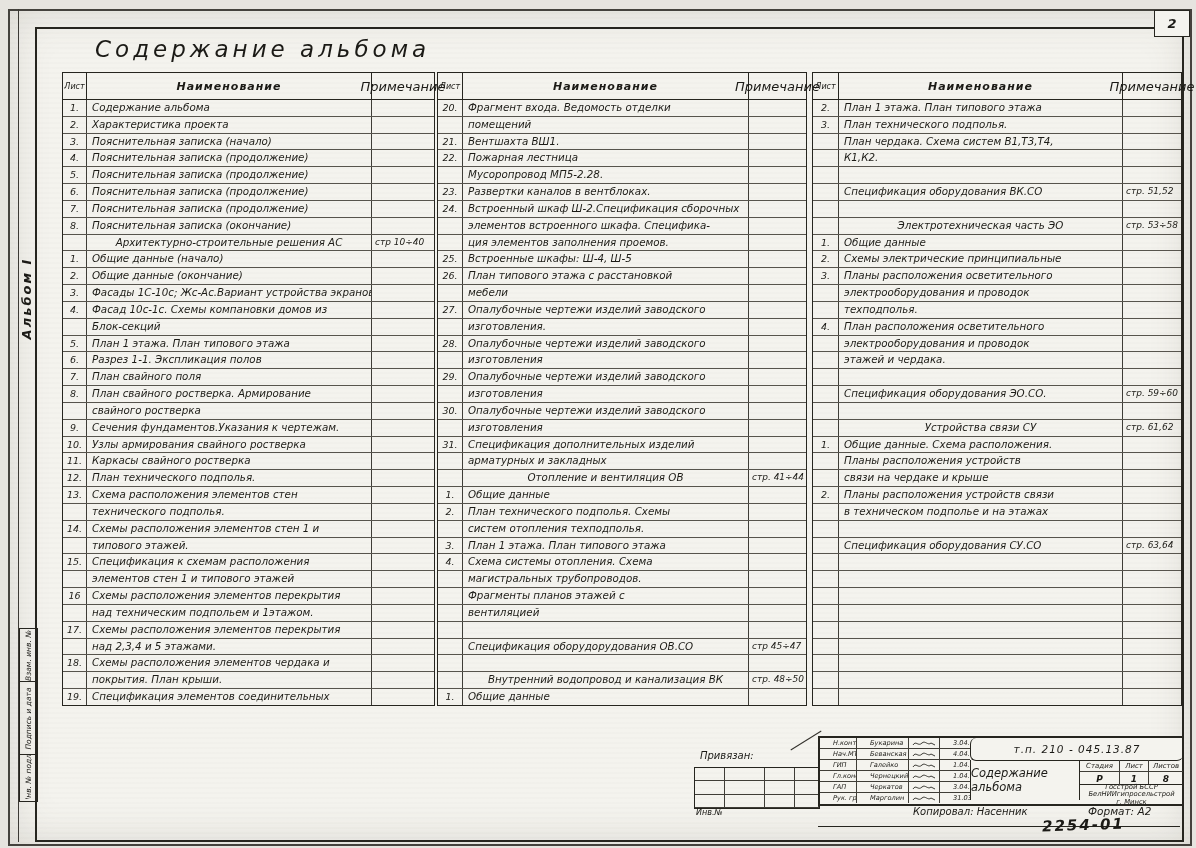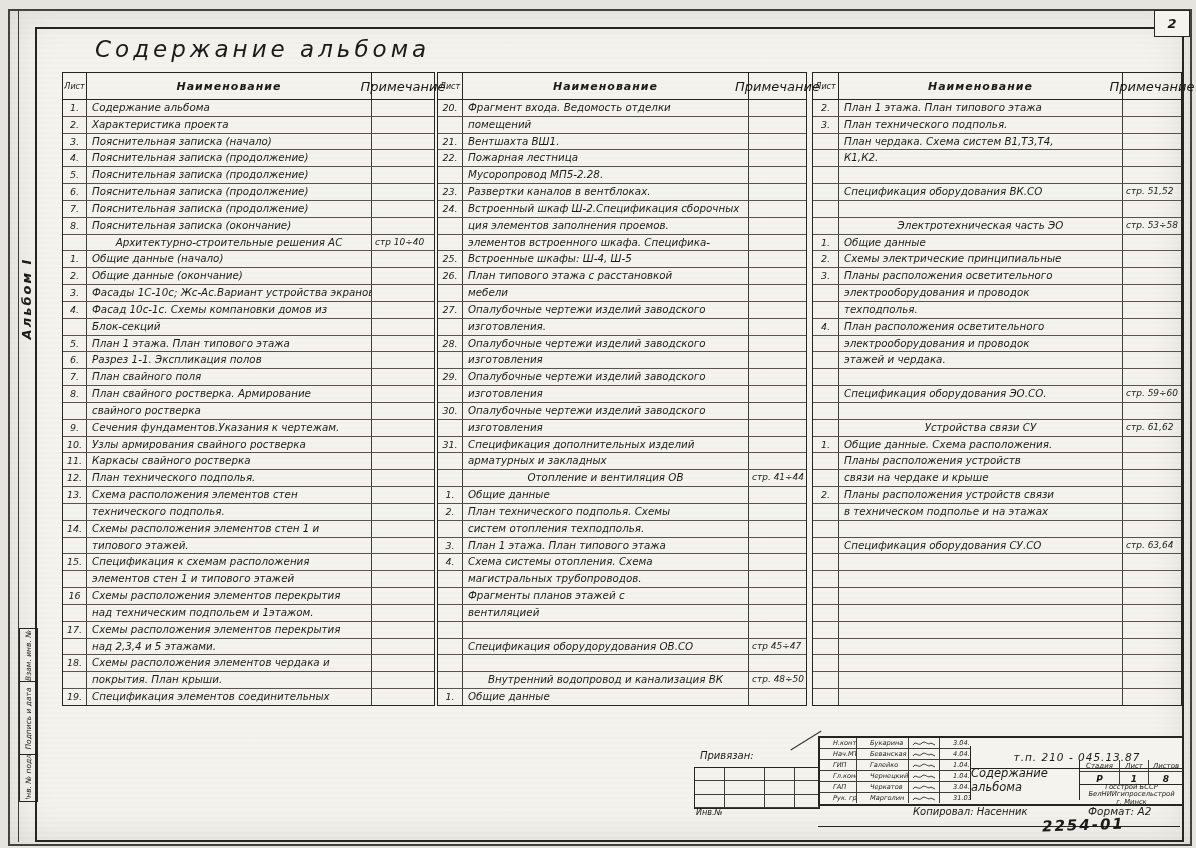--- a/index.html
+++ b/index.html
@@ -50,22 +50,22 @@
   .trow.sec .name u{text-decoration:none;border-bottom:1.3px solid #1c1b16;padding:0 8px 17px;font-weight:400;}
   
   #tblock{position:absolute;left:818px;top:736px;width:362px;height:66px;border:2px solid #26251f;background:#f4f3ee;}
   #approvals{position:absolute;left:0;top:0;width:150px;height:62px;display:flex;flex-direction:column;}
   .arow{flex:1;display:grid;grid-template-columns:37px 52px 31px 30px;border-bottom:1px solid #3f3d37;}
   .arow:last-child{border-bottom:none;}
   .arow .ac{border-right:1px solid #3f3d37;font:italic 6.6px/10px "DejaVu Sans",sans-serif;
      padding-left:13px;overflow:hidden;white-space:nowrap;}
   .arow .ac:last-child{border-right:none;}
   .arow .sig{display:flex;align-items:center;justify-content:center;padding-left:0;}
-  #doccode{position:absolute;left:150px;top:8px;width:212px;height:22px;border-bottom:1.3px solid #26251f;
-     display:flex;align-items:center;justify-content:center;font:italic 10.5px "DejaVu Sans",sans-serif;letter-spacing:1px;}
+  #doccode{position:absolute;left:150px;top:0;width:212px;height:22px;border-bottom:1.3px solid #26251f;
+     display:flex;align-items:center;justify-content:center;font:italic 10.5px "DejaVu Sans",sans-serif;letter-spacing:1px;border-radius:6px;}
   #doccode{border-left:1.3px solid #26251f;}
   #dtitle{position:absolute;left:150px;top:22px;width:109px;height:40px;border-left:1.3px solid #26251f;
      display:flex;align-items:center;justify-content:center;font:italic 11.5px "DejaVu Sans",sans-serif;}
   #stage{position:absolute;left:259px;top:22px;width:103px;height:24px;border-left:1.3px solid #26251f;border-bottom:1.2px solid #26251f;}
   #stage .srow{display:grid;grid-template-columns:40px 29px 34px;height:11px;border-bottom:1px solid #3f3d37;}
   #stage .srow:last-child{height:13px;border-bottom:none;}
   #stage .sc{border-right:1px solid #3f3d37;display:flex;align-items:center;justify-content:center;
      font:italic 7px "DejaVu Sans",sans-serif;}
   #stage .srow:last-child .sc{font-size:9px;font-weight:bold;}
   #stage .sc:last-child{border-right:none;}
@@ -344,26 +344,26 @@
           <div class="c name">Развертки каналов в вентблоках.</div>
           <div class="c note"></div>
         </div>
         <div class="trow">
           <div class="c num">24.</div>
           <div class="c name">Встроенный шкаф Ш-2.Спецификация сборочных</div>
           <div class="c note"></div>
         </div>
         <div class="trow">
           <div class="c num"></div>
+          <div class="c name">элементов встроенного шкафа. Специфика-</div>
+          <div class="c note"></div>
+        </div>
+        <div class="trow">
+          <div class="c num"></div>
           <div class="c name">ция элементов заполнения проемов.</div>
-          <div class="c note"></div>
-        </div>
-        <div class="trow">
-          <div class="c num"></div>
-          <div class="c name">элементов встроенного шкафа. Специфика-</div>
           <div class="c note"></div>
         </div>
         <div class="trow">
           <div class="c num">25.</div>
           <div class="c name">Встроенные шкафы: Ш-4, Ш-5</div>
           <div class="c note"></div>
         </div>
         <div class="trow">
           <div class="c num">26.</div>
           <div class="c name">План типового этажа с расстановкой</div>

